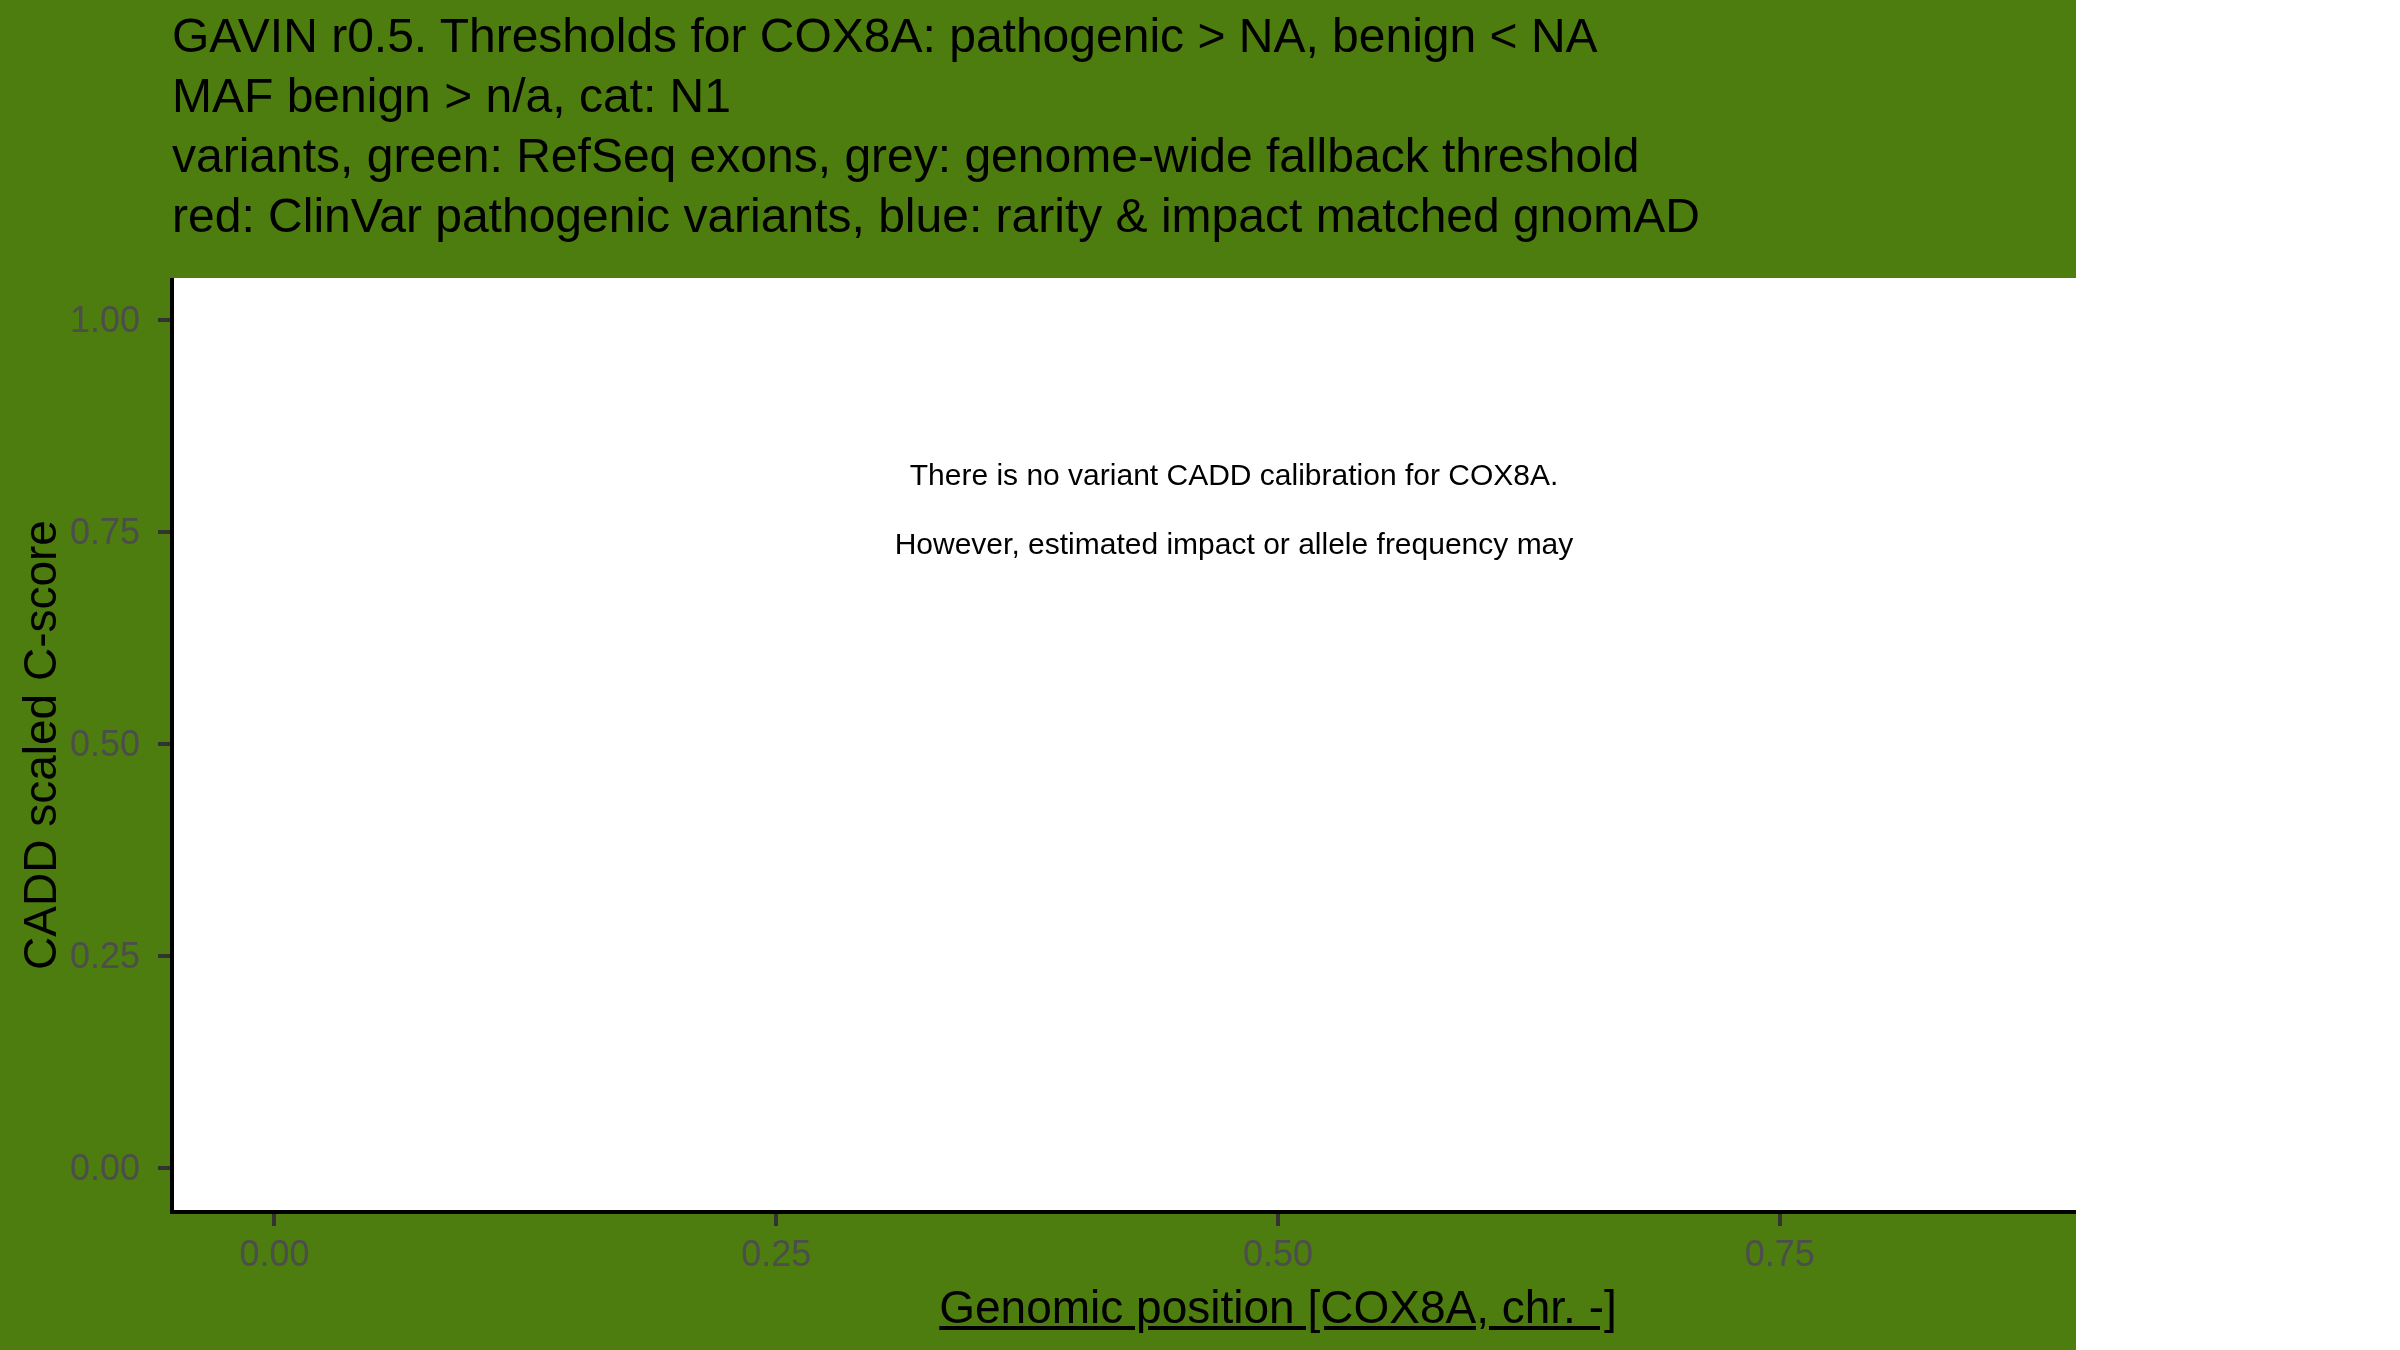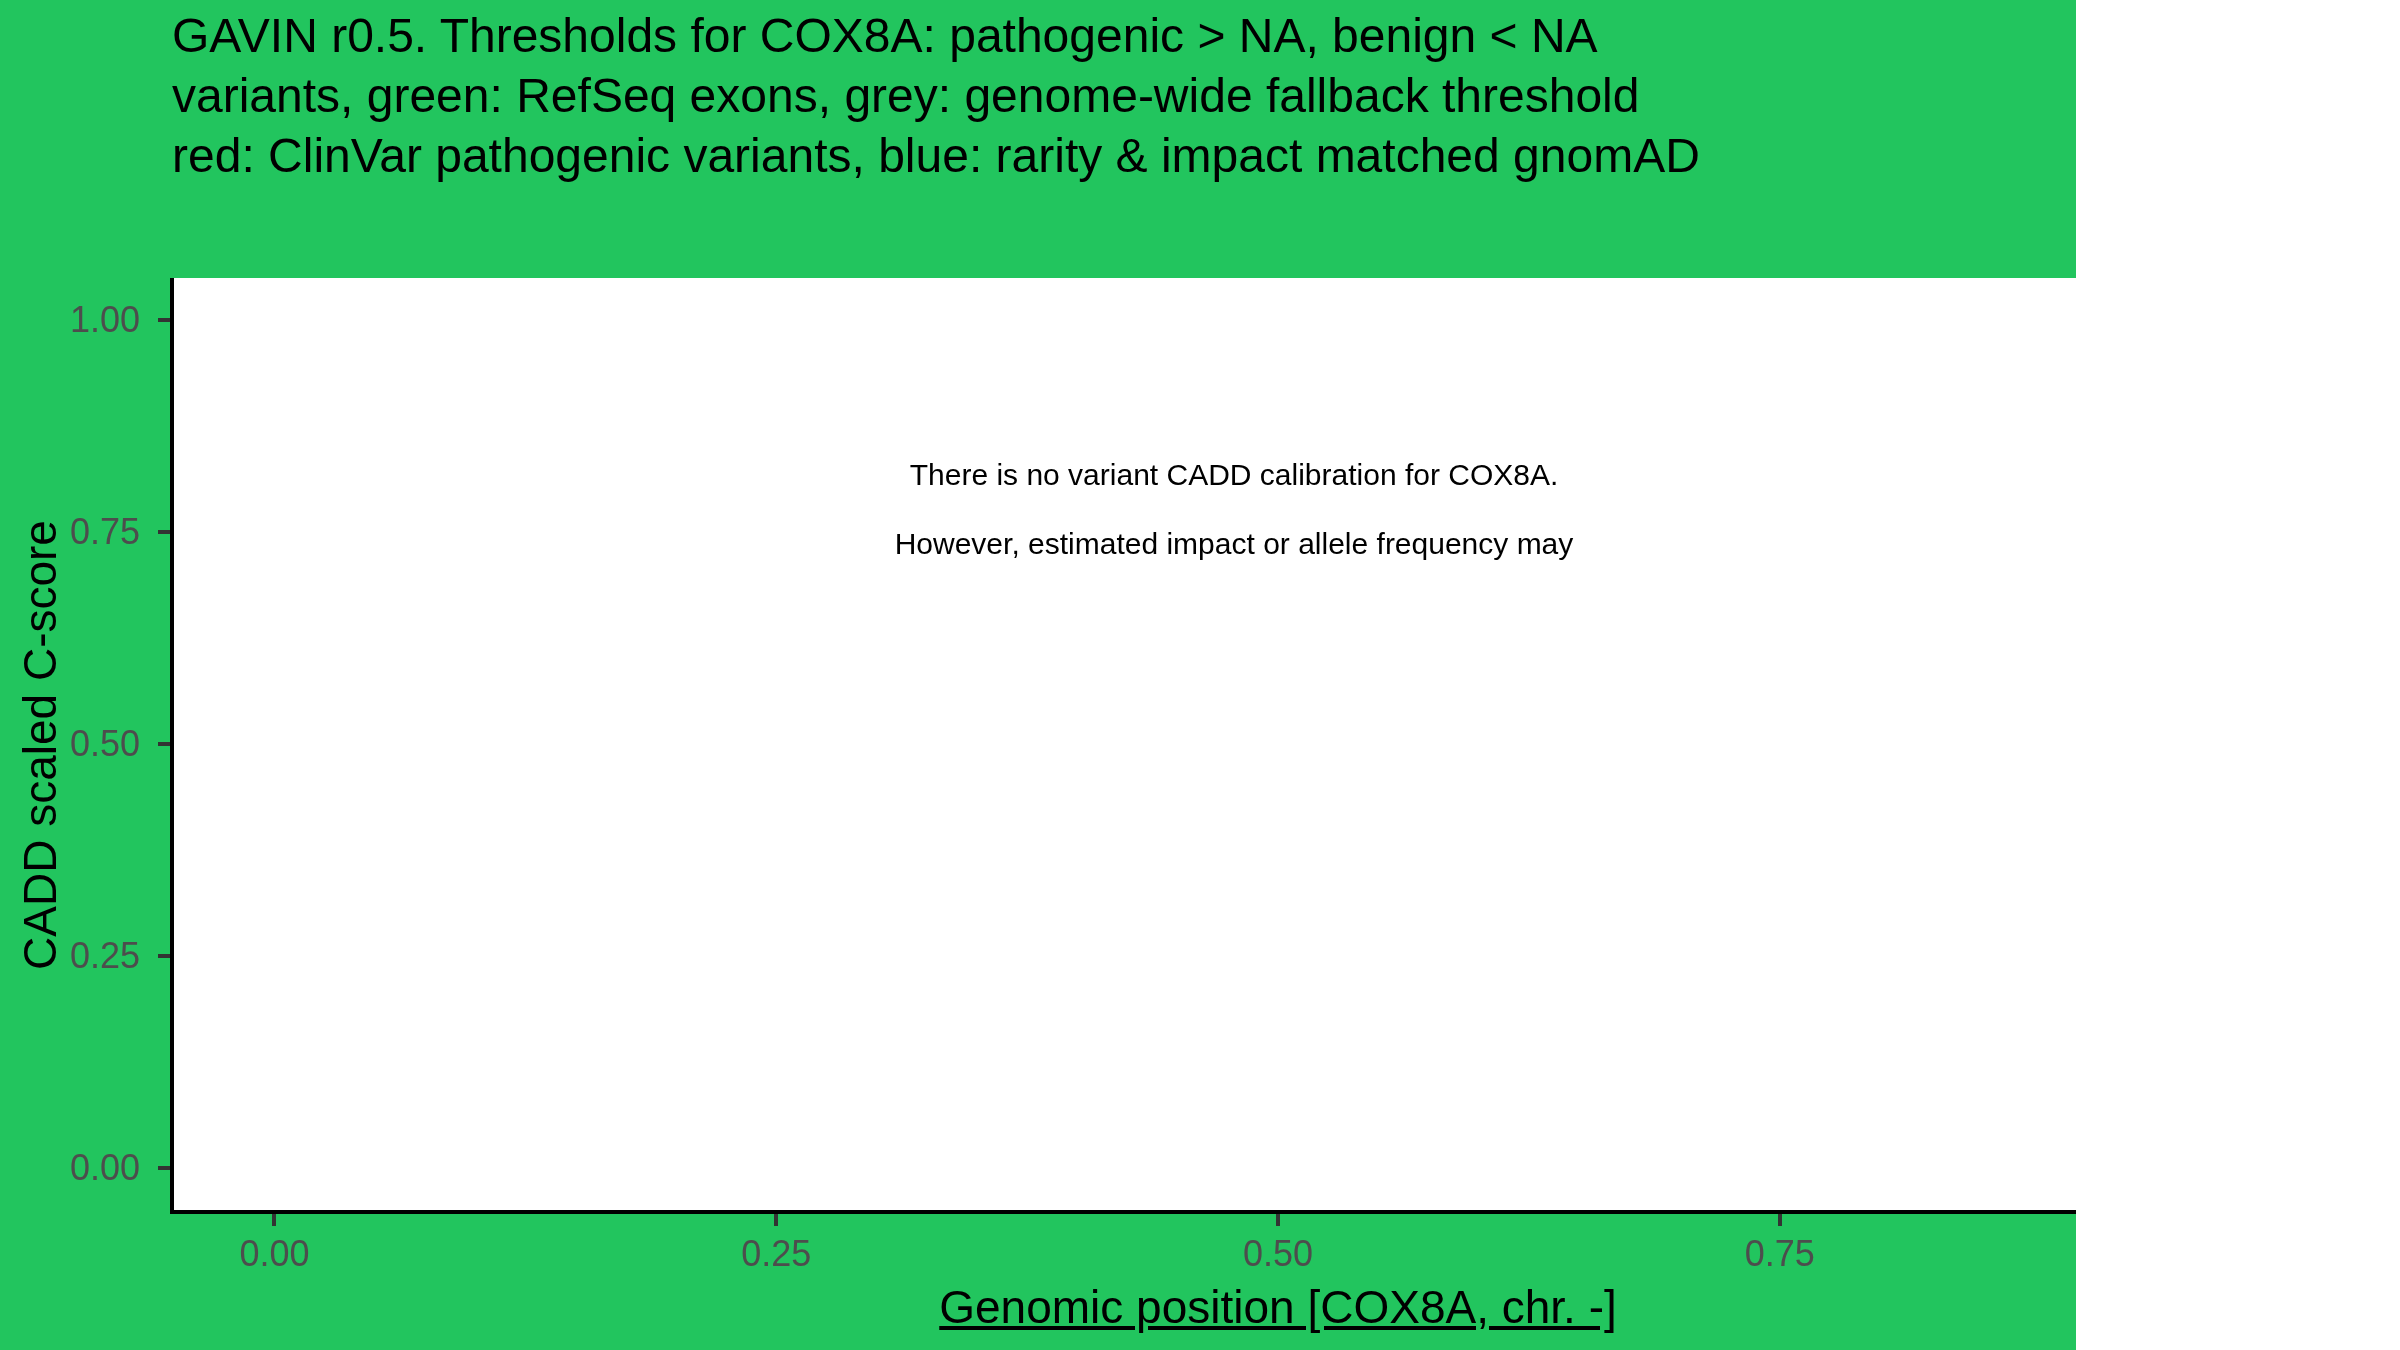--- a/index.html
+++ b/index.html
@@ -4,21 +4,21 @@
 <style>
   html, body {
     margin: 0;
     padding: 0;
     background: #ffffff;
   }
   .figure {
     position: relative;
     width: 2076px;
     height: 1350px;
-    background: #22c55e;
+    background: #4d7c0f;
     font-family: "Liberation Sans", sans-serif;
     color: #000000;
     overflow: hidden;
   }
   .plot-title {
     position: absolute;
     left: 172px;
     top: 6px;
     font-size: 48px;
     line-height: 60px;
@@ -102,20 +102,21 @@
     color: #000000;
   }
 </style>
 </head>
 <body>
 
 <div class="figure">
 
   <div class="plot-title">
     <div>GAVIN r0.5. Thresholds for COX8A: pathogenic &gt; NA, benign &lt; NA</div>
+    <div>MAF benign &gt; n/a, cat: N1</div>
     <div>variants, green: RefSeq exons, grey: genome-wide fallback threshold</div>
     <div>red: ClinVar pathogenic variants, blue: rarity &amp; impact matched gnomAD</div>
   </div>
 
   <div class="y-axis-title">CADD scaled C-score</div>
 
   <div class="panel">
     <div class="annotation">
       <div>There is no variant CADD calibration for COX8A.</div>
       <div>However, estimated impact or allele frequency may</div>

